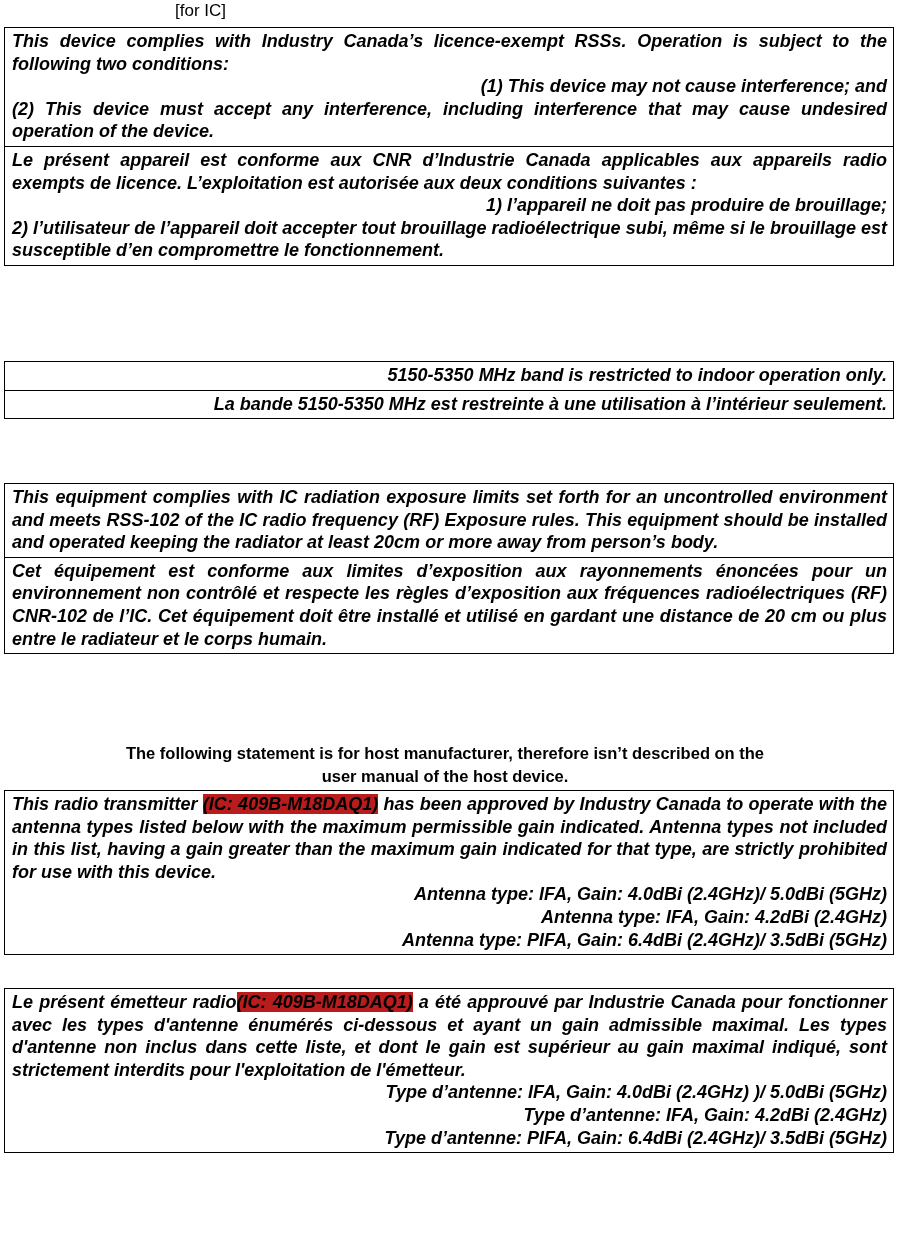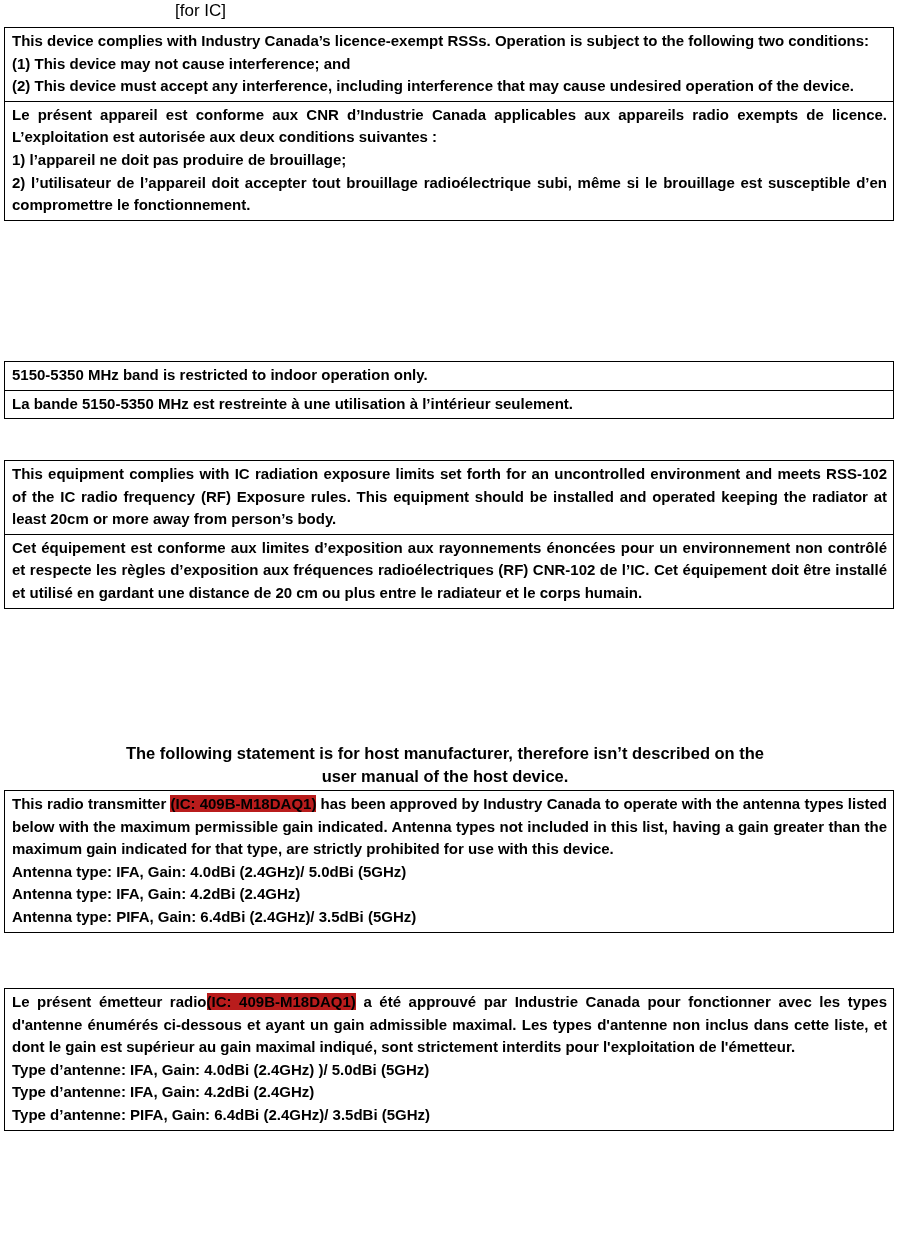--- a/index.html
+++ b/index.html
@@ -42,40 +42,41 @@
     position: absolute;
     border-collapse: collapse;
     table-layout: fixed;
     width: 890px;
     left: 4px;
   }
   .tbl td {
     border: 1px solid #000000;
     padding: 2px 6px 3px 7px;
     vertical-align: top;
-    font-size: 15px;
+    font-size: 18px;
     font-weight: bold;
     line-height: 22.6px;
     text-align: justify;
     text-justify: inter-word;
     hyphens: none;
+    font-style: italic;
   }
   .tbl td p {
     margin: 0;
     padding: 0;
   }
   .tbl td p.last,
   .tbl td p.nojust {
-    text-align: left;
+    text-align: right;
   }
 
   
   #ic-compliance-table { top: 27px; }
   #band-restriction-table { top: 361px; padding-left: 41px; }
-  #rf-exposure-table { top: 460px; }
+  #rf-exposure-table { top: 483px; }
 
   .intro-note {
     position: absolute;
     left: 10px;
     top: 742px;
     width: 870px;
     font-size: 16.5px;
     font-weight: bold;
     line-height: 23px;
     text-align: center;

